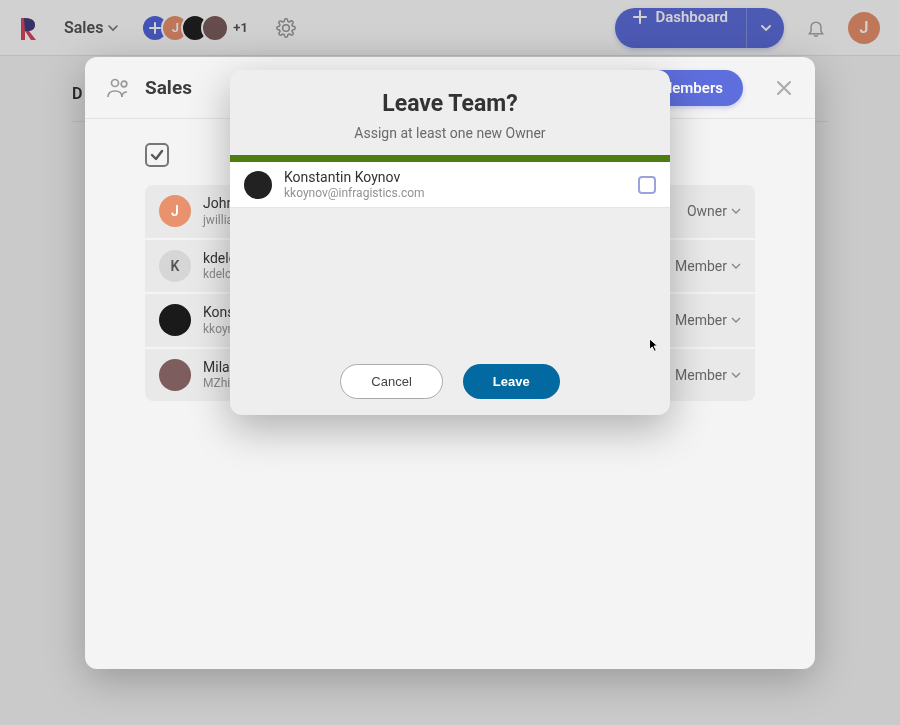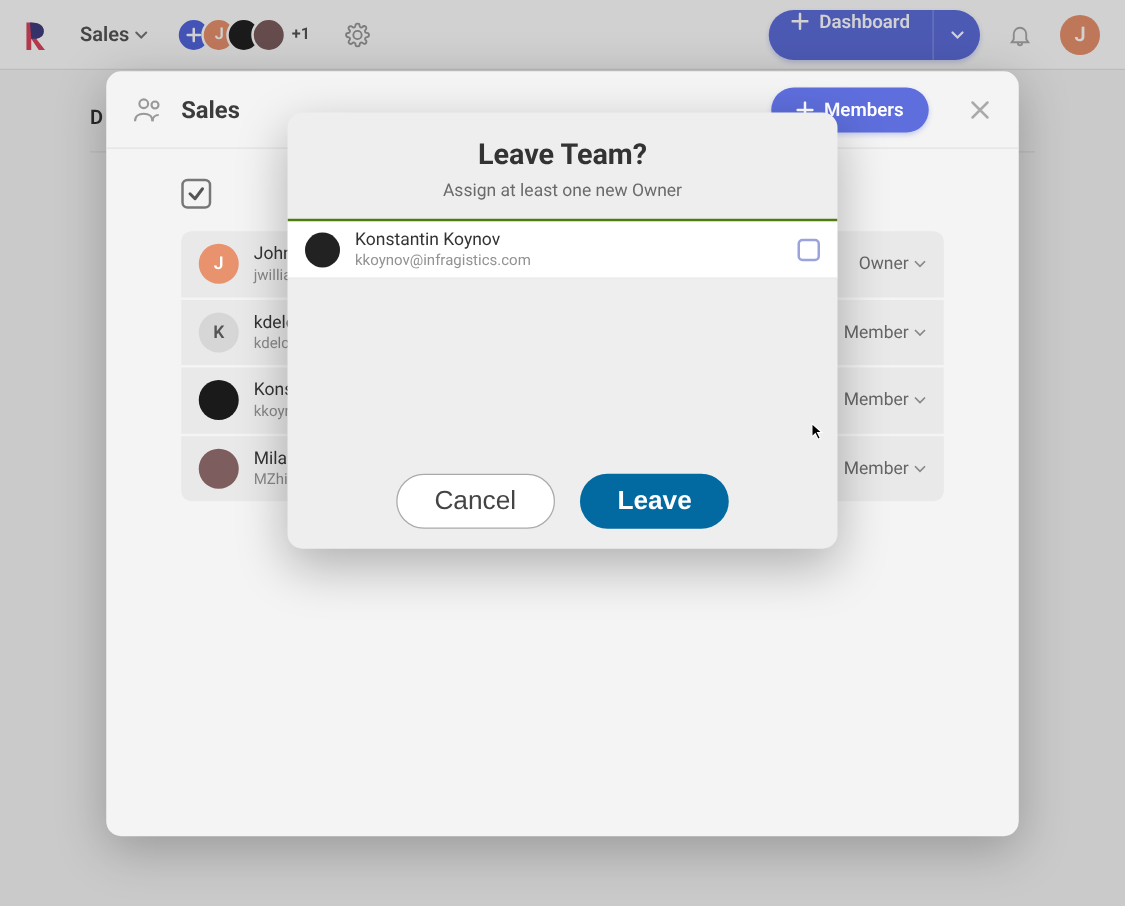--- a/index.html
+++ b/index.html
@@ -145,40 +145,40 @@
   .role-dd {
     display:flex; align-items:center; gap:4px;
     color:#666; font-size:14px;
     cursor:pointer;
   }
 
   
   .overlay2 {
     position:absolute; inset:0;
     display:flex; align-items:flex-start; justify-content:center;
-    padding-top:90px;
+    padding-top:70px;
   }
   .leave-modal {
     width:440px;
     background:#eeeeee;
     border-radius:12px;
     box-shadow:0 14px 40px rgba(0,0,0,.28);
     display:flex; flex-direction:column;
     overflow:hidden;
   }
   .leave-head {
     padding:20px 20px 14px;
     text-align:center;
   }
   .leave-title { font-size:23px; font-weight:700; color:#333; margin-bottom:8px; }
   .leave-sub { font-size:14px; color:#6a6a6a; }
   .leave-list {
     background:#fff;
     display:flex; flex-direction:column;
-    border-top:2px solid #4d7c0f;
+    border-top:7px solid #4d7c0f;
     border-bottom:1px solid #e5e5e5;
   }
   .leave-row {
     display:flex; align-items:center; gap:12px;
     padding:7px 14px;
     border-bottom:1px solid #eee;
   }
   .leave-row.selected { background:#eef1fc; }
   .leave-row:last-child { border-bottom:none; }
   .leave-avatar {
@@ -197,21 +197,21 @@
     flex-shrink:0;
   }
   .leave-check.checked { background:#5e6edc; border-color:#5e6edc; color:#fff; }
   .leave-spacer { height:140px; }
 
   .leave-footer {
     display:flex; justify-content:center; gap:20px;
     padding:16px;
   }
   .btn {
-    border-radius:22px; padding:9px 30px; font-size:21px; font-weight:500;
+    border-radius:22px; padding:9px 30px; font-size:13px; font-weight:500;
     cursor:pointer; border:none;
   }
   .btn-cancel { background:#fff; border:1px solid #aaa; color:#444; }
   .btn-leave { background:#0369a1; color:#fff; font-weight:600; }
 
   .cursor-pointer-img {
     position:absolute; top:338px; left:648px;
     width:12px; height:16px; color:#000;
     pointer-events:none;
   }

